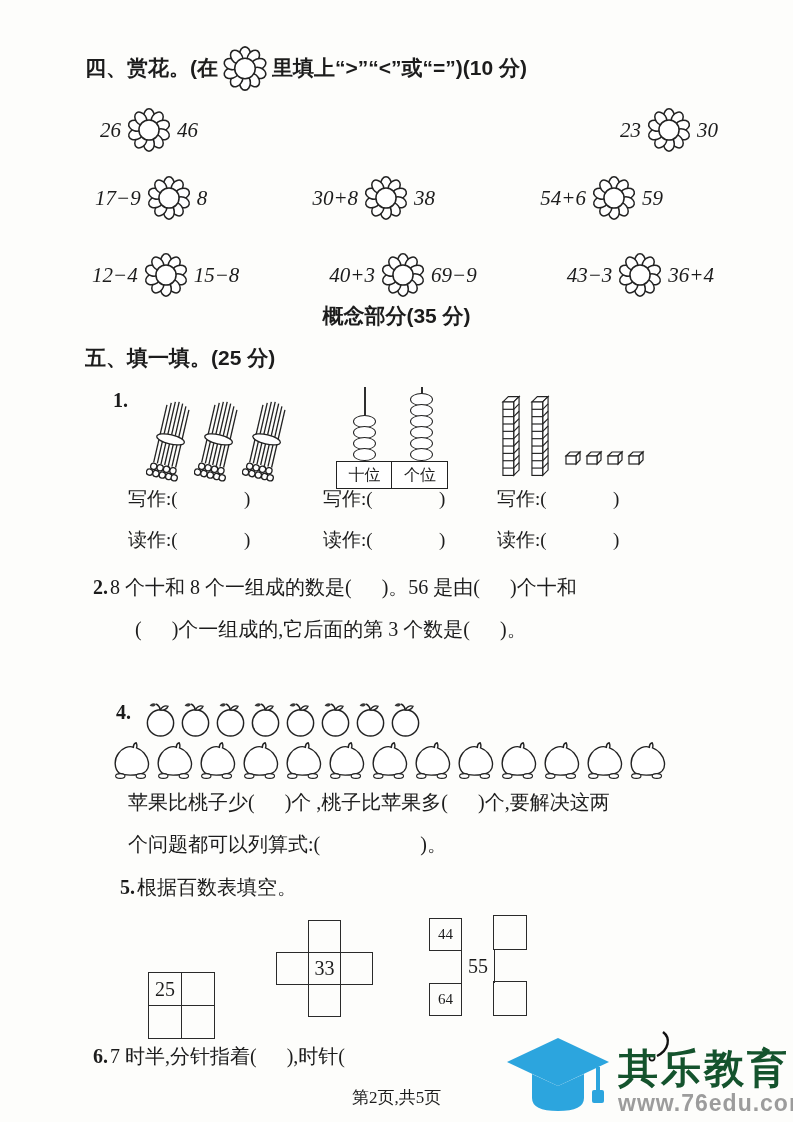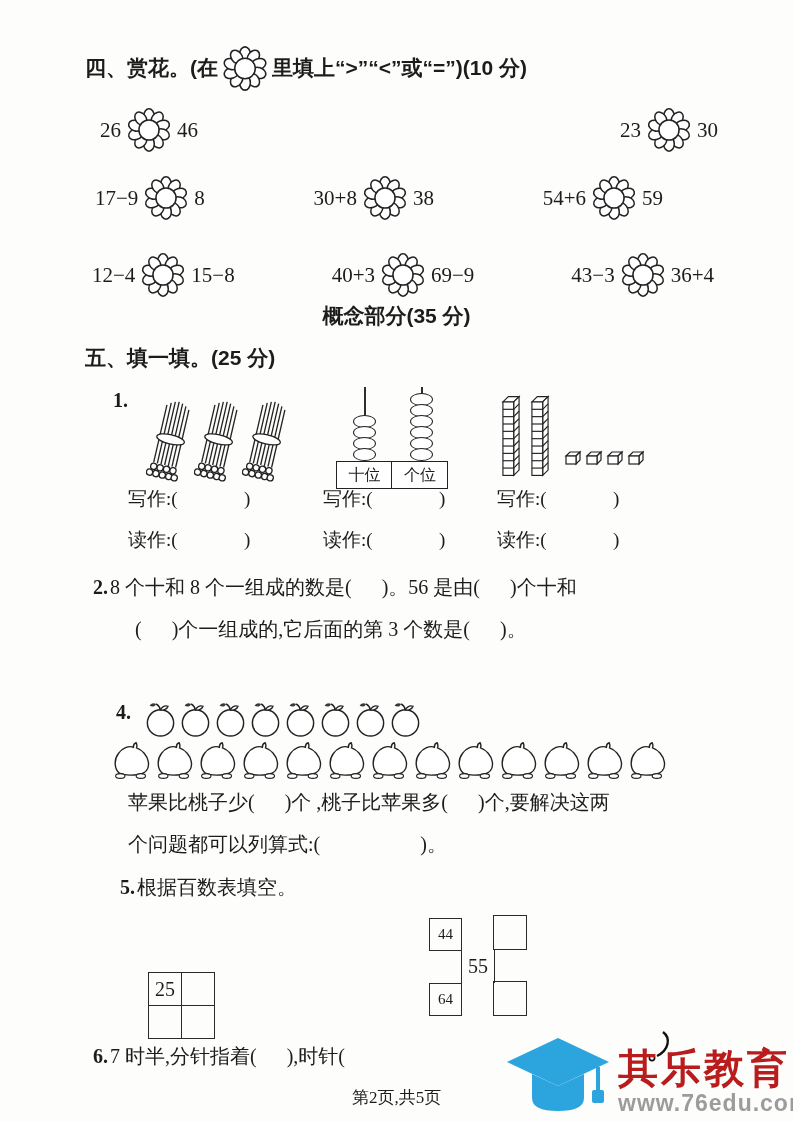--- a/index.html
+++ b/index.html
@@ -5,21 +5,21 @@
   html,body{margin:0;padding:0;background:#9a9a9a;}
   #page{position:relative;width:793px;height:1122px;margin:0 auto;background:#fdfdfb;
         font-family:"Liberation Serif","DejaVu Serif",serif;color:#1c1c1c;overflow:hidden;}
   .abs{position:absolute;}
   .t{position:absolute;white-space:pre;font-size:20px;line-height:1.25;}
   .heading{font-family:"Liberation Sans","DejaVu Sans",sans-serif;font-weight:700;font-size:21px;white-space:pre;}
   .qnum{font-weight:700;margin-right:2px;}
   
   .crow{position:absolute;display:flex;justify-content:space-between;align-items:center;}
   .cmp{display:flex;align-items:center;font-size:21px;}
-  .cmp .expr{white-space:pre;}
+  .cmp .expr{white-space:pre;font-style:italic;}
   svg.flower-s{width:46px;height:46px;margin:0 5px;flex:0 0 auto;}
   svg.flower-h{width:50px;height:47px;margin:0 2px;flex:0 0 auto;}
   .hdr{display:flex;align-items:center;}
   
   svg.bundle-s{width:47px;height:92px;display:block;}
   .bundles{display:flex;gap:1px;}
   .abacus{width:114px;}
   .rods{display:flex;}
   .rod-col{position:relative;width:57px;height:74px;display:flex;flex-direction:column;justify-content:flex-end;align-items:center;}
   .rod{position:absolute;left:50%;top:0;bottom:0;width:2px;margin-left:-1px;background:#2e2e2e;}
@@ -44,21 +44,21 @@
   .cellc{position:absolute;border-left:1.5px solid #2a2a2a;border-right:1.5px solid #2a2a2a;box-sizing:border-box;
          display:flex;align-items:center;justify-content:center;font-size:20px;}
   .g1{width:67px;height:67px;border:1.6px solid #2a2a2a;box-sizing:border-box;}
   .g1 .vline{position:absolute;left:50%;top:0;bottom:0;width:1.5px;margin-left:-0.75px;background:#2a2a2a;}
   .g1 .hline{position:absolute;top:50%;left:0;right:0;height:1.5px;margin-top:-0.75px;background:#2a2a2a;}
   .g1 .q{position:absolute;left:0;top:0;width:32px;height:32px;display:flex;align-items:center;justify-content:center;font-size:20px;}
   .gval{position:absolute;display:flex;align-items:center;justify-content:center;font-size:20px;}
   
   .pagefoot{position:absolute;width:100%;text-align:center;font-size:17px;}
   .brand{position:absolute;display:flex;align-items:flex-start;}
-  .brand-name{font-family:"Liberation Sans","DejaVu Sans",sans-serif;font-weight:700;font-size:40px;letter-spacing:3px;color:#b91c1c;line-height:1;}
+  .brand-name{font-family:"Liberation Sans","DejaVu Sans",sans-serif;font-weight:700;font-size:40px;letter-spacing:3px;color:#14532d;line-height:1;}
   .brand-url{font-family:"Liberation Sans","DejaVu Sans",sans-serif;font-weight:700;font-size:23px;letter-spacing:1px;color:#9c9c9c;line-height:1;margin-top:4px;}
 </style>
 </head>
 <body>
 
 <div id="page">
 
   <svg width="0" height="0" style="position:absolute" aria-hidden="true">
     <defs>
       <symbol id="flower" viewBox="0 0 48 48">
@@ -371,20 +371,25 @@
   <div class="t" style="left:128px;top:832px;">个问题都可以列算式:(                    )。</div>
 
   <div class="t" style="left:120px;top:875px;"><span class="qnum">5.</span><span>根据百数表填空。</span></div>
 
   <div class="gridbox g1" style="left:148px;top:938px;margin-top:34px;">
     <div class="vline"></div>
     <div class="hline"></div>
     <div class="q">25</div>
   </div>
 
+  <div class="gridbox" style="left:276px;top:920px;width:97px;height:97px;">
+    <div class="cellb" style="left:32px;top:0;width:33px;height:97px;"></div>
+    <div class="cellb" style="left:0;top:32px;width:97px;height:33px;"></div>
+    <div class="gval" style="left:32px;top:32px;width:33px;height:33px;">33</div>
+  </div>
 
   <div class="gridbox" style="left:429px;top:915px;width:98px;height:101px;">
     <div class="cellb" style="left:0;top:3px;width:33px;height:33px;">44</div>
     <div class="cellb" style="left:64px;top:0;width:34px;height:35px;"></div>
     <div class="cellc" style="left:32px;top:34px;width:34px;height:34px;">55</div>
     <div class="cellb" style="left:0;top:68px;width:33px;height:33px;">64</div>
     <div class="cellb" style="left:64px;top:66px;width:34px;height:35px;"></div>
   </div>
 
   <div class="t" style="left:93px;top:1044px;"><span class="qnum">6.</span><span>7 时半,分针指着(      ),时针(</span></div>

